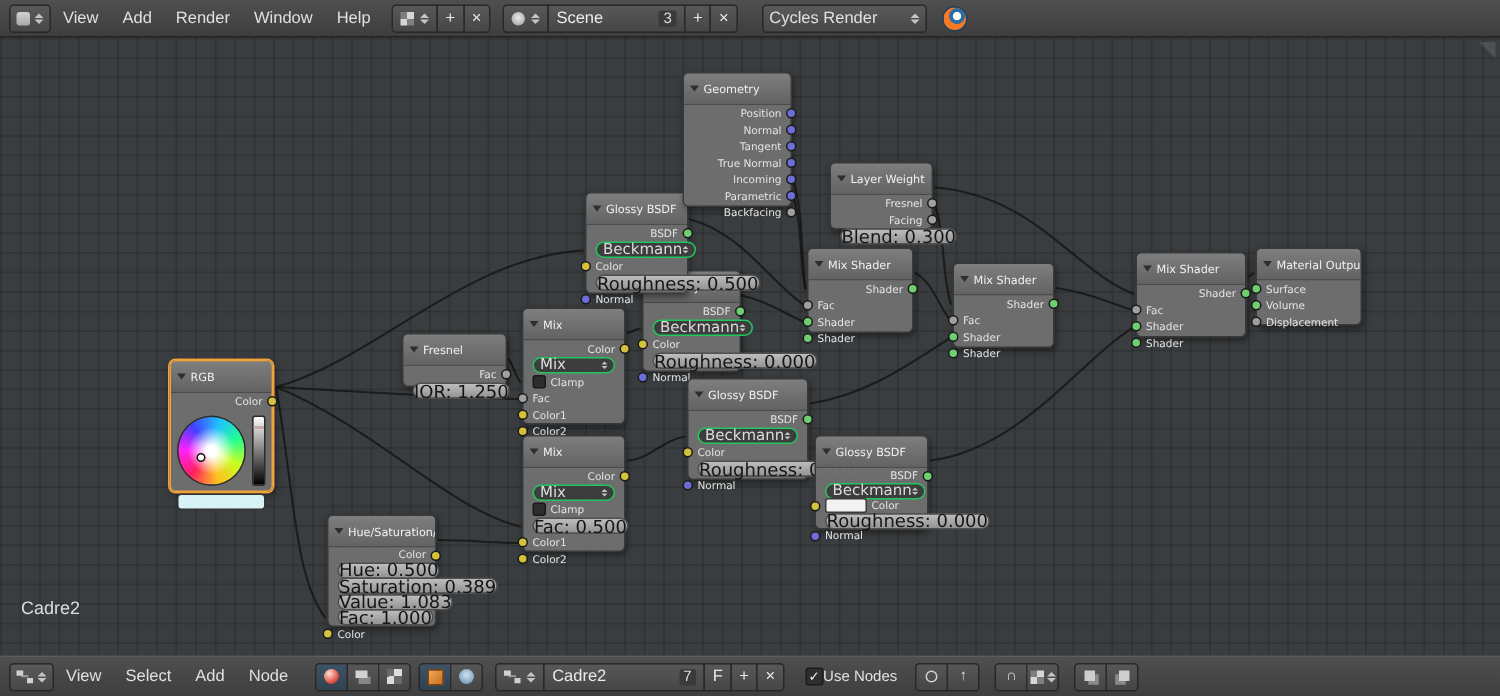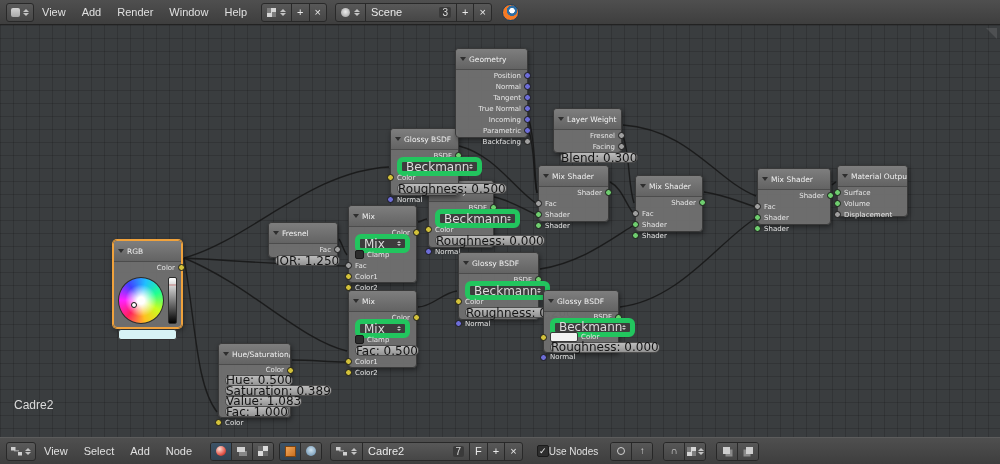--- a/index.html
+++ b/index.html
@@ -75,21 +75,21 @@
   .tri{width:0;height:0;border-left:3px solid transparent;border-right:3px solid transparent;
        border-top:4px solid #2e2e2e;flex:0 0 auto}
   .nrow{position:relative;height:11px;display:flex;align-items:center;padding:0 6px;gap:3px;box-sizing:border-box}
   .nrow.right{justify-content:flex-end}
   .rh{height:10.5px}.r10{height:10px}
   .lbl{font-size:7px;color:#e4e4e4;white-space:nowrap}
   .sock{position:absolute;width:5px;height:5px;border-radius:50%;border:1px solid #191919;top:50%;margin-top:-3.5px}
   .sock.in{left:-4px}.sock.out{right:-4px}
   .s-col{background:#d3c23a}.s-val{background:#a0a0a0}.s-vec{background:#6d6dd8}.s-shd{background:#6fce6f}
   .dd{flex:1;display:flex;align-items:center;justify-content:space-between;background:#3d3d3d;
-      border:5px solid #22c55e;border-radius:6px;height:9px;padding:0 4px;color:#dcdcdc;font-size:12px}
+      border:1px solid #22c55e;border-radius:6px;height:9px;padding:0 4px;color:#dcdcdc;font-size:10px}
   .dd .updn i{border-left-width:2px;border-right-width:2px}
   .dd .updn .u{border-bottom-width:2.5px}.dd .updn .d{border-top-width:2.5px}
   .slider{flex:1;display:flex;align-items:center;justify-content:center;
       background:linear-gradient(#bdbdbd,#939393);border:1px solid #4f4f4f;border-radius:6px;
       height:9px;color:#151515;font-size:12px;white-space:nowrap}
   .chk{width:7px;height:7px;background:#2d2d2d;border:1px solid #191919;border-radius:2px;flex:0 0 auto}
   .swatch{flex:1;height:8px;border:1px solid #3a3a3a;border-radius:2px;background:#f2f2f2}
   .wheelrow{height:52px;display:flex;align-items:center;justify-content:center;gap:4px;padding:1px 4px}
   .wheel{width:45px;height:45px;border-radius:50%;border:1px solid #2c2c2c;position:relative;
      background:radial-gradient(circle closest-side,#ffffff 0 16%,rgba(255,255,255,0) 72%),
@@ -148,20 +148,27 @@
       <span class="count">3</span>
     </div>
     <div class="seg">
         <span>+</span>
       </div>
     <div class="seg last">
         <span>×</span>
       </div>
   </div>
 
+  <div class="btn" style="margin-left:16px;min-width:100px;justify-content:space-between">
+    <span style="font-size:11px">Cycles Render</span>
+    <span class="updn">
+        <i class="u"></i>
+        <i class="d"></i>
+      </span>
+  </div>
 
   <span class="blogo"></span>
 </div>
 
 <div id="editor">
 
   <svg id="wires" width="1000" height="412" viewBox="0 0 1000 412">
     <path d="M184,233 C250,215 310,146 389,142"></path>
     <path d="M184,233 C240,236 290,240 347,241"></path>
     <path d="M184,233 C250,260 300,315 347,326"></path>

